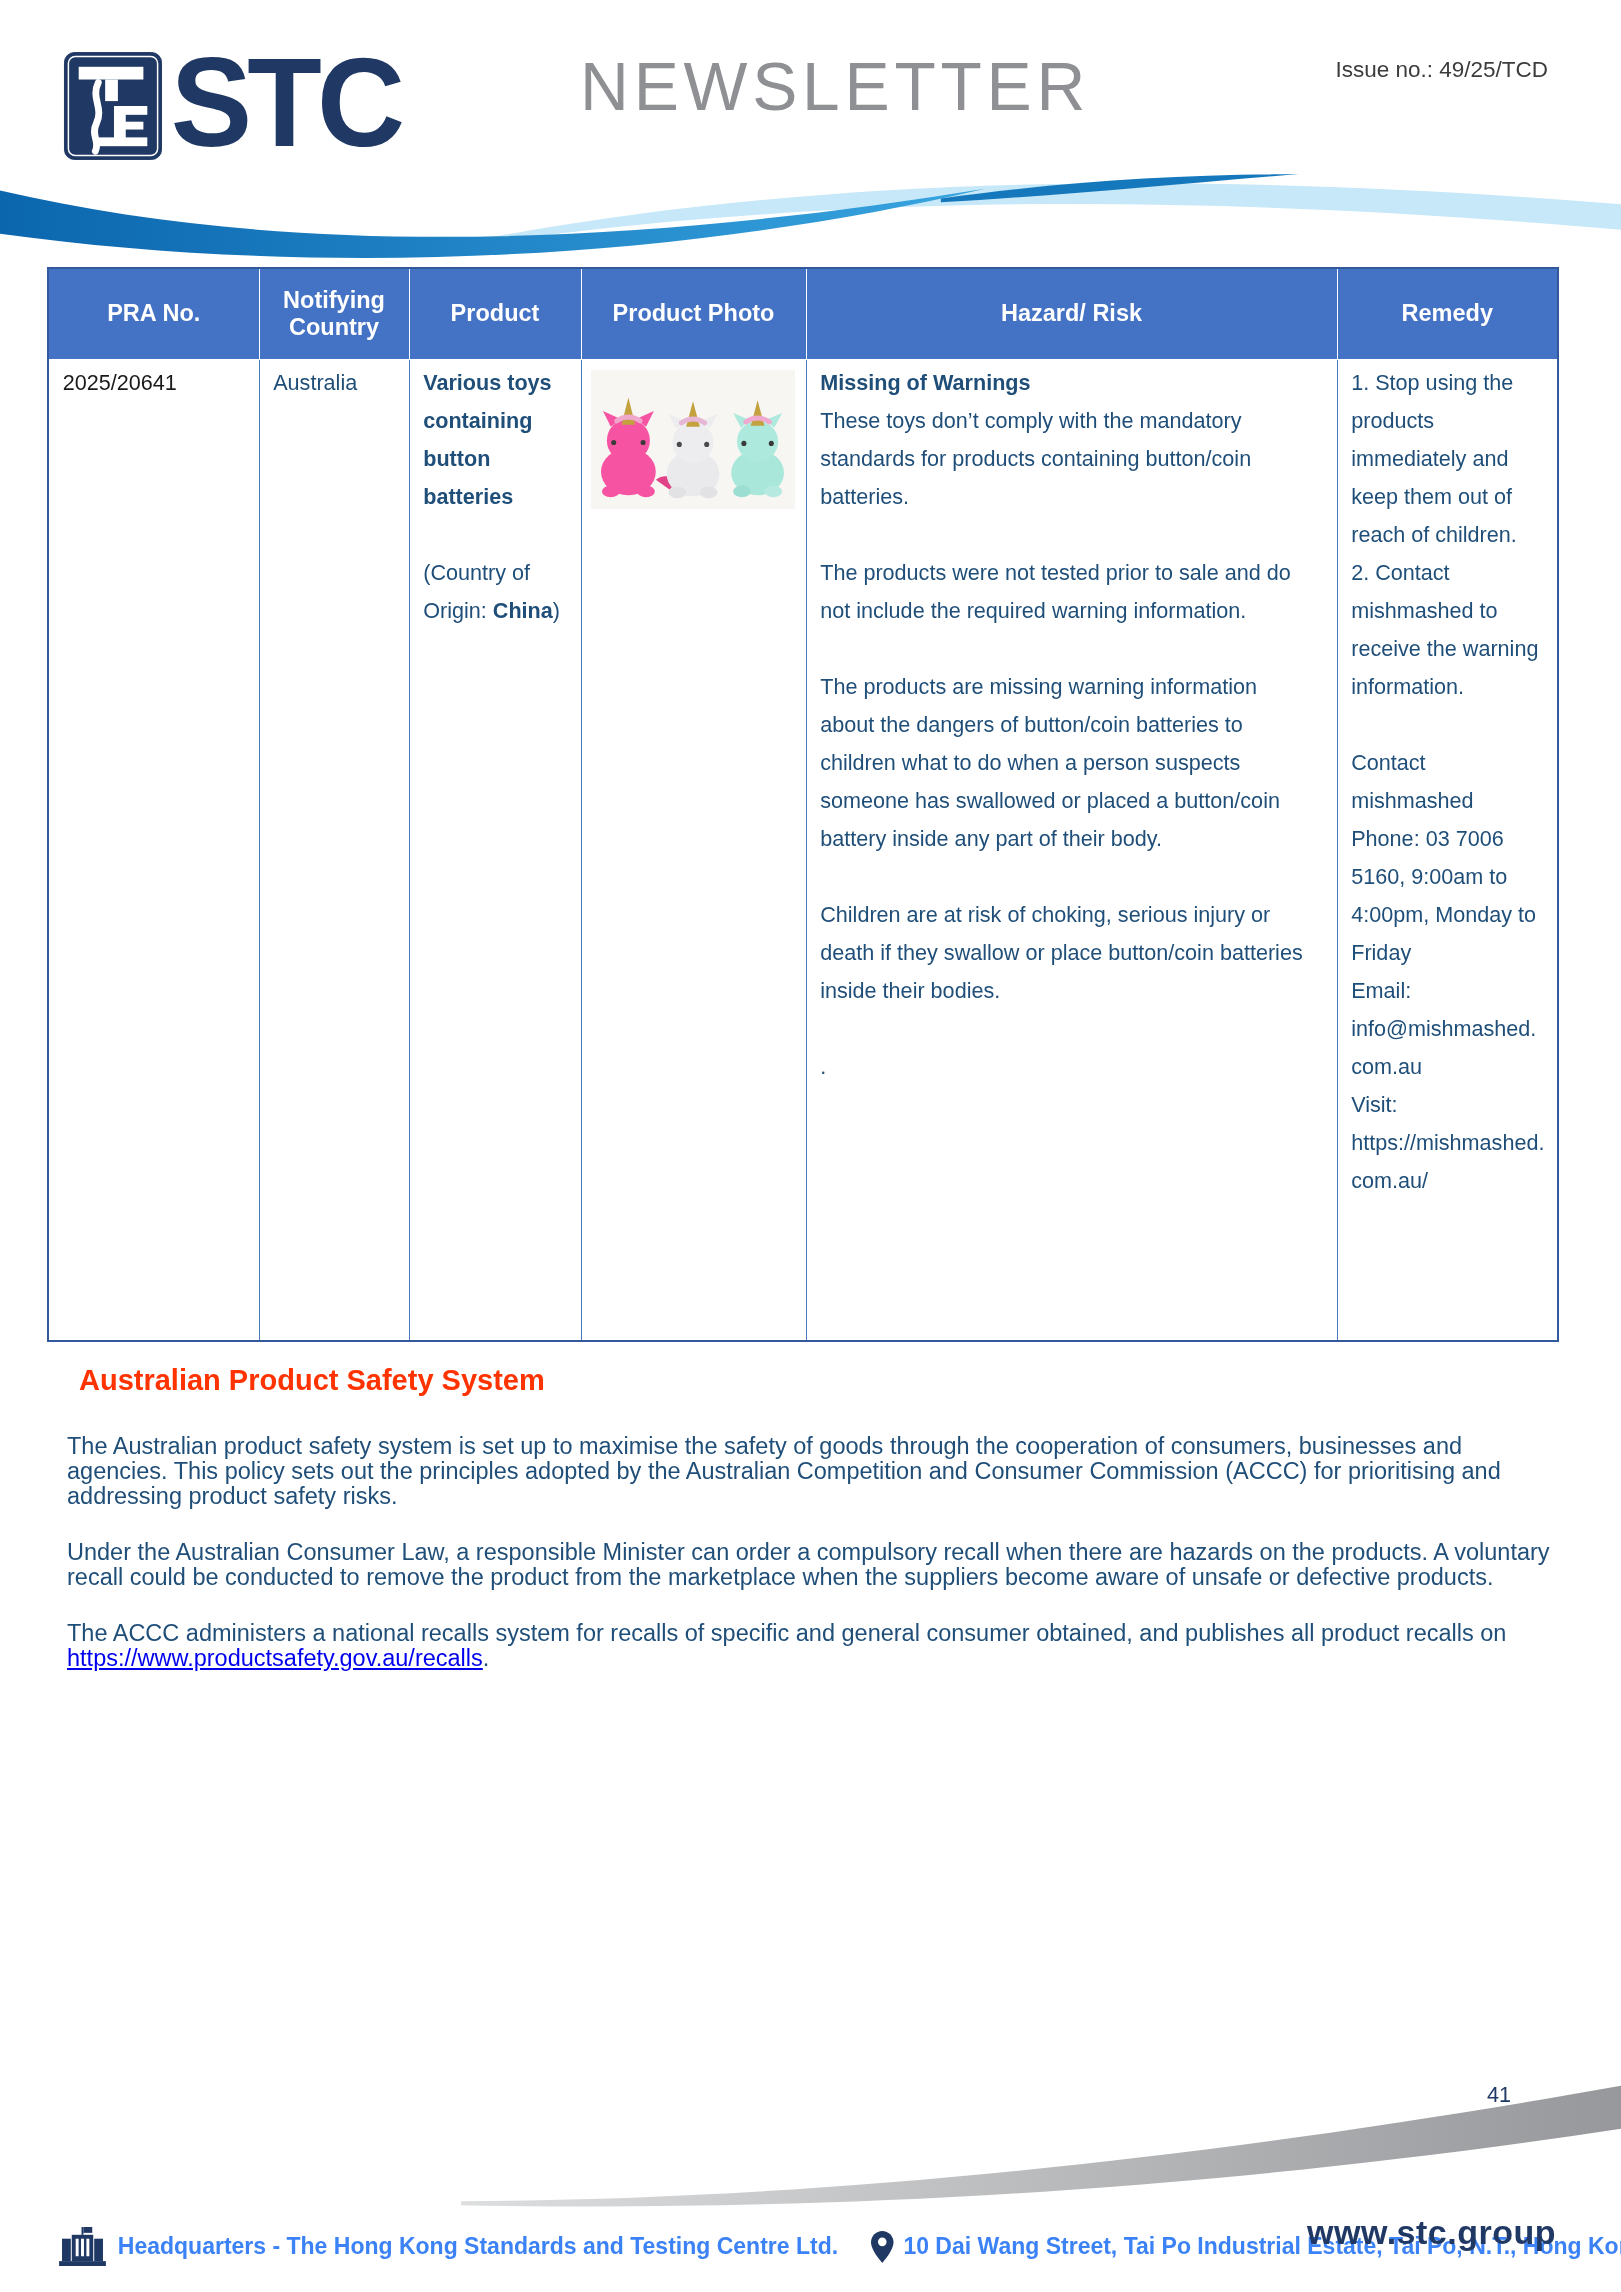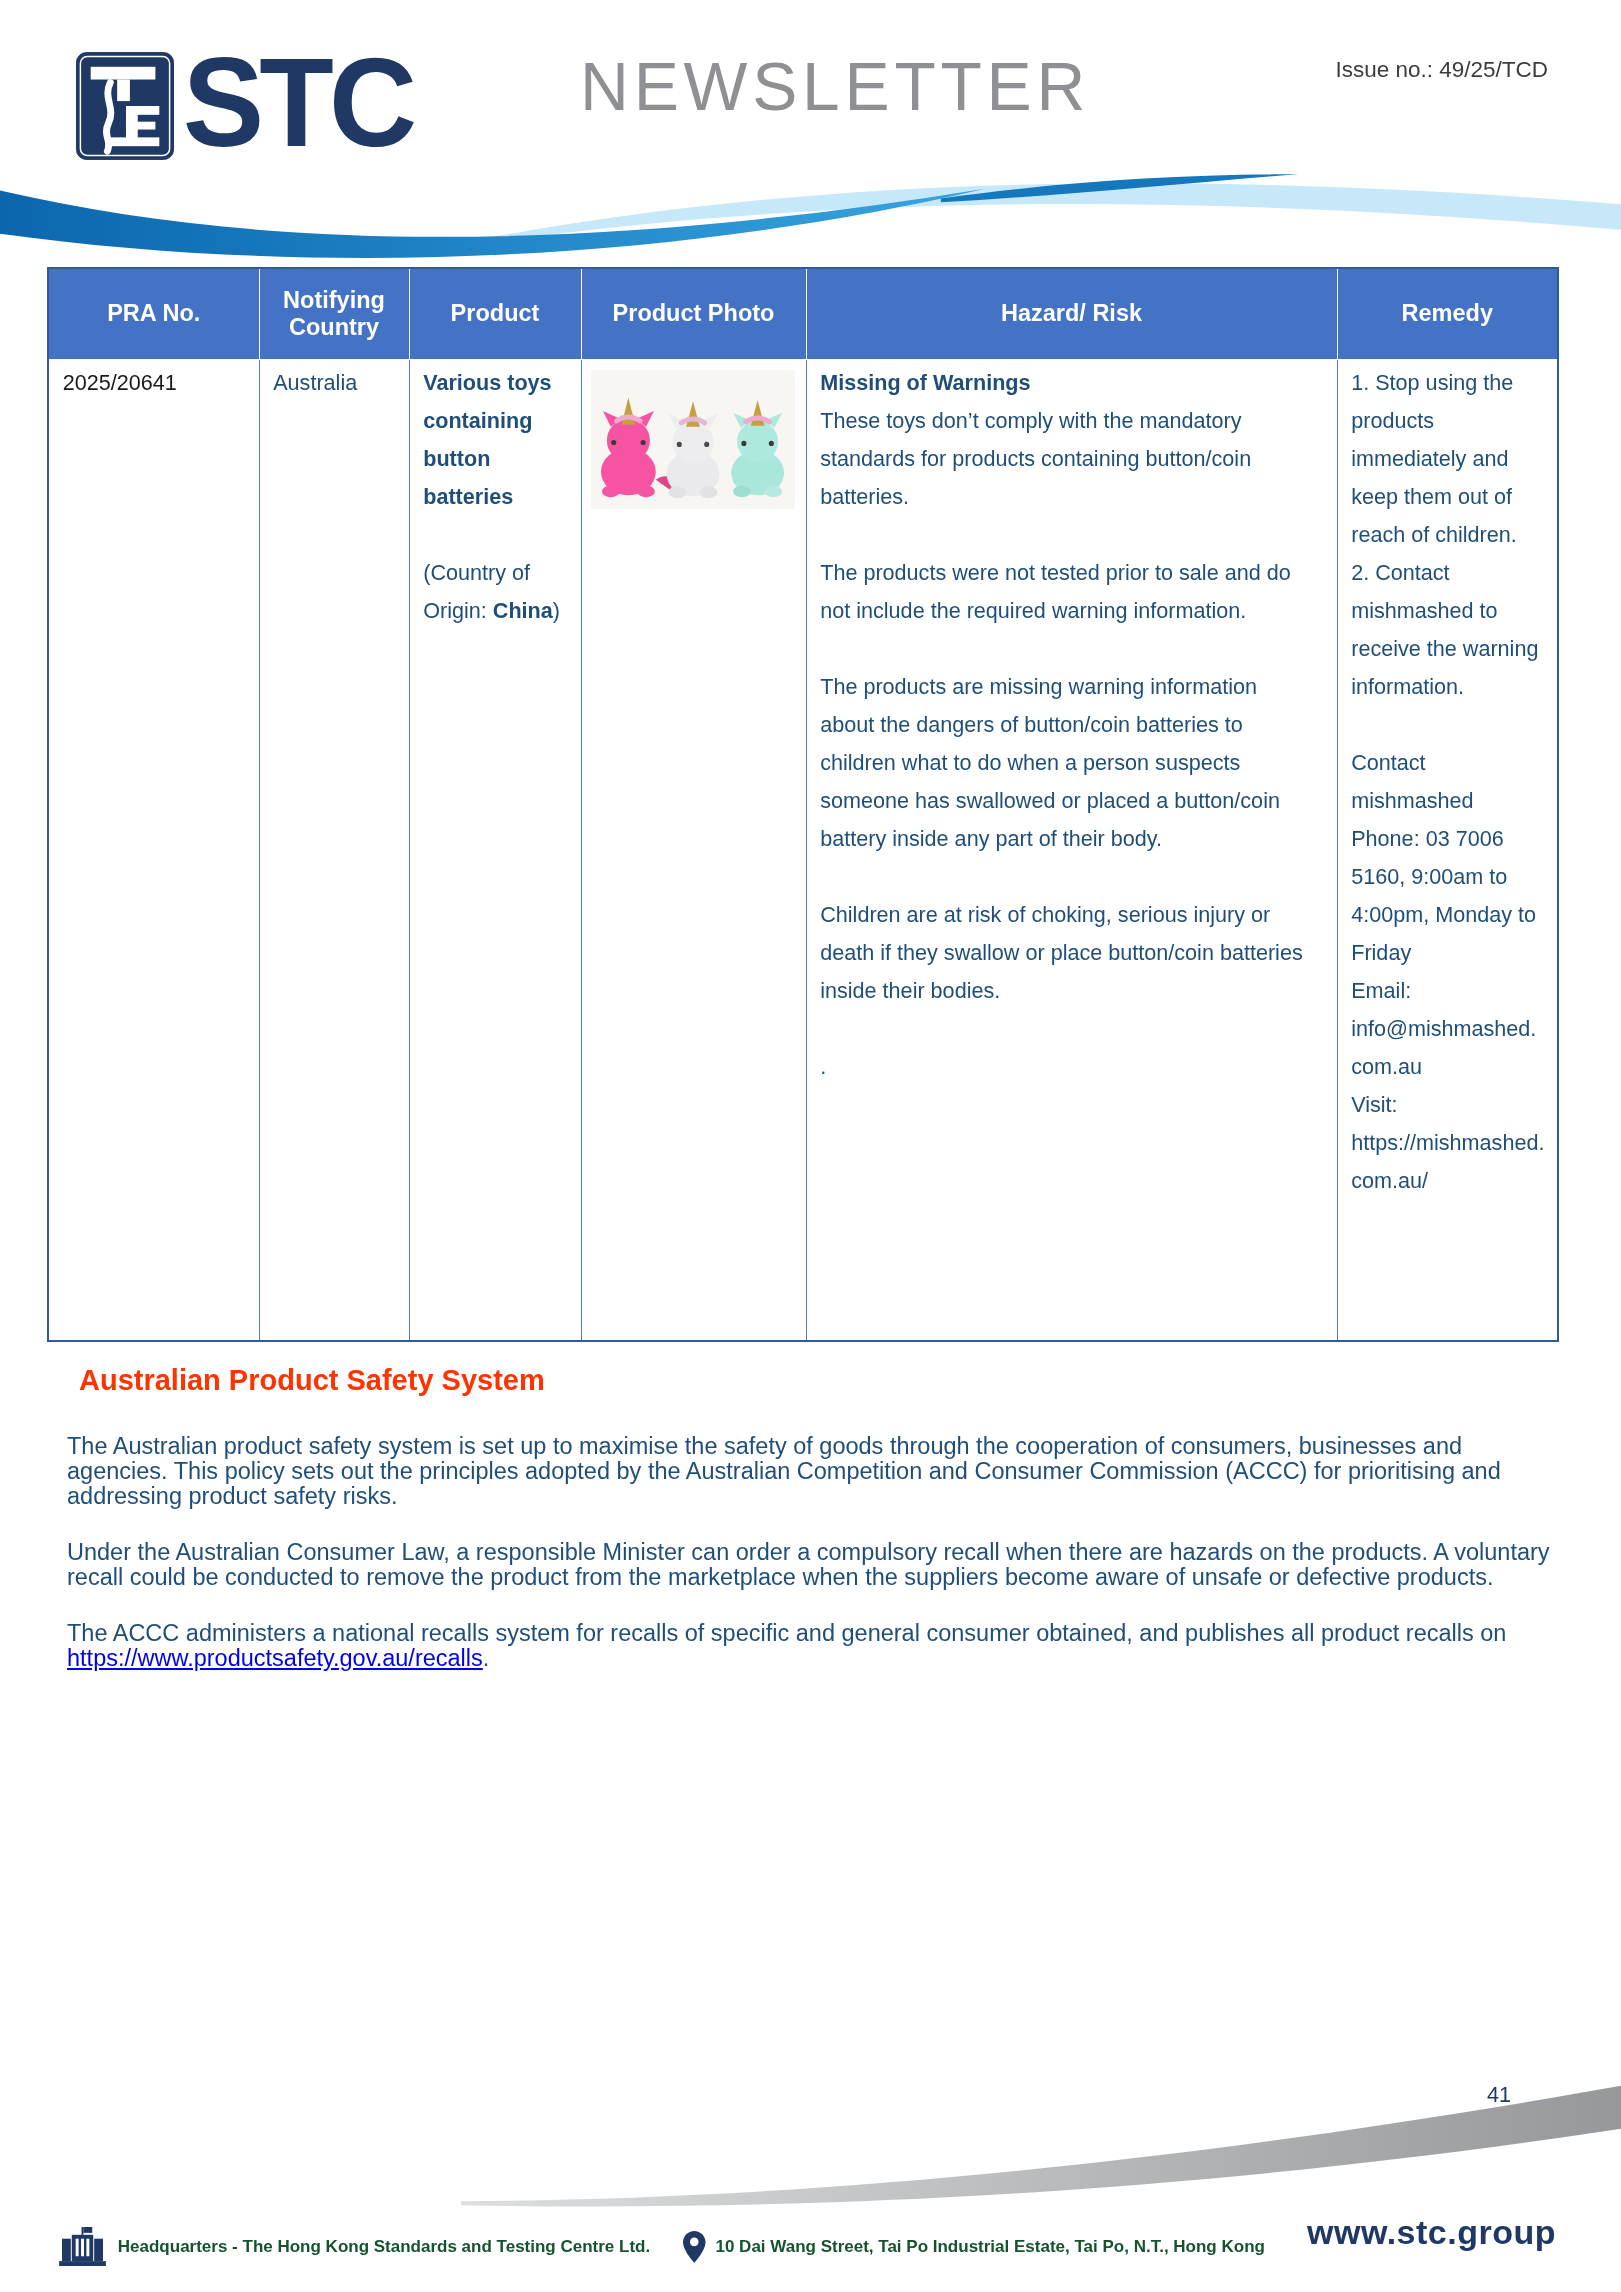--- a/index.html
+++ b/index.html
@@ -1,20 +1,20 @@
 <!DOCTYPE html>
 <html><head>
 <meta charset="utf-8">
 <style>
   html,body{margin:0;padding:0;background:#ffffff;}
   body{font-family:"Liberation Sans","DejaVu Sans",sans-serif;}
   .page{position:relative;width:1621px;height:2293px;background:#fff;overflow:hidden;margin:0 auto;}
 
   
-  .logo-wrap{position:absolute;left:75px;top:51px;display:flex;align-items:flex-start;}
+  .logo-wrap{position:absolute;left:63px;top:51px;display:flex;align-items:flex-start;}
   .logo-seal{width:100px;height:110px;}
   .logo-stc{font-size:122px;line-height:102px;font-weight:bold;color:#1F3864;letter-spacing:-4.9px;margin-left:7.8px;transform:scaleY(1.04);}
   .newsletter-title{position:absolute;left:580px;top:51px;font-size:69px;line-height:71px;color:#8F9093;letter-spacing:4.9px;transform:scaleX(0.98);transform-origin:left;}
   .issue-no{position:absolute;right:73px;top:57px;font-size:22.5px;color:#3C3C3C;}
   .top-swoosh{position:absolute;left:0;top:173px;width:1621px;height:90px;}
 
   
   .recall-table{position:absolute;left:47px;top:267px;border-collapse:collapse;table-layout:fixed;width:1509px;}
   .recall-table th{background:#4472C4;color:#fff;font-size:23.5px;font-weight:bold;text-align:center;vertical-align:middle;height:82px;border:1px solid #fff;padding:3.9px 5.9px;}
   .recall-table{border:2px solid #31599B;}
@@ -34,21 +34,21 @@
   .section p{margin:0 0 31px 0;font-size:23.5px;line-height:25px;color:#1F4E79;}
   .ext-link{color:#0000EE;text-decoration:underline;cursor:pointer;}
 
   
   .gray-swoosh{position:absolute;left:461px;top:2076px;width:1160px;height:137px;}
   .page-number{position:absolute;right:110px;top:2082px;font-size:21.6px;color:#1F3864;}
   .disclaimer{position:absolute;left:69px;top:2115px;font-size:15px;line-height:37px;color:#B9BBBD;}
   .footer-row{position:absolute;left:59px;top:2227px;display:flex;align-items:center;}
   .footer-row .hq-icon{width:47px;height:39px;margin-right:11.8px;flex:none;}
   .footer-row .pin-icon{width:22.5px;height:32px;margin:0 9.8px 0 33px;flex:none;}
-  .footer-text{font-size:17px;font-weight:bold;color:#14532d;white-space:nowrap;}
+  .footer-text{font-size:23px;font-weight:bold;color:#3b82f6;white-space:nowrap;}
   .site-url{position:absolute;right:65px;top:2213px;font-size:34px;font-weight:bold;color:#1F3864;letter-spacing:0.5px;}
 </style>
 </head>
 <body>
 
 <div class="page">
 
   <div class="logo-wrap">
     <svg class="logo-seal" viewBox="0 0 102 112">
       <rect x="1.5" y="1.5" width="99" height="109" rx="10" fill="#1F3864" stroke="#1F3864"></rect>

